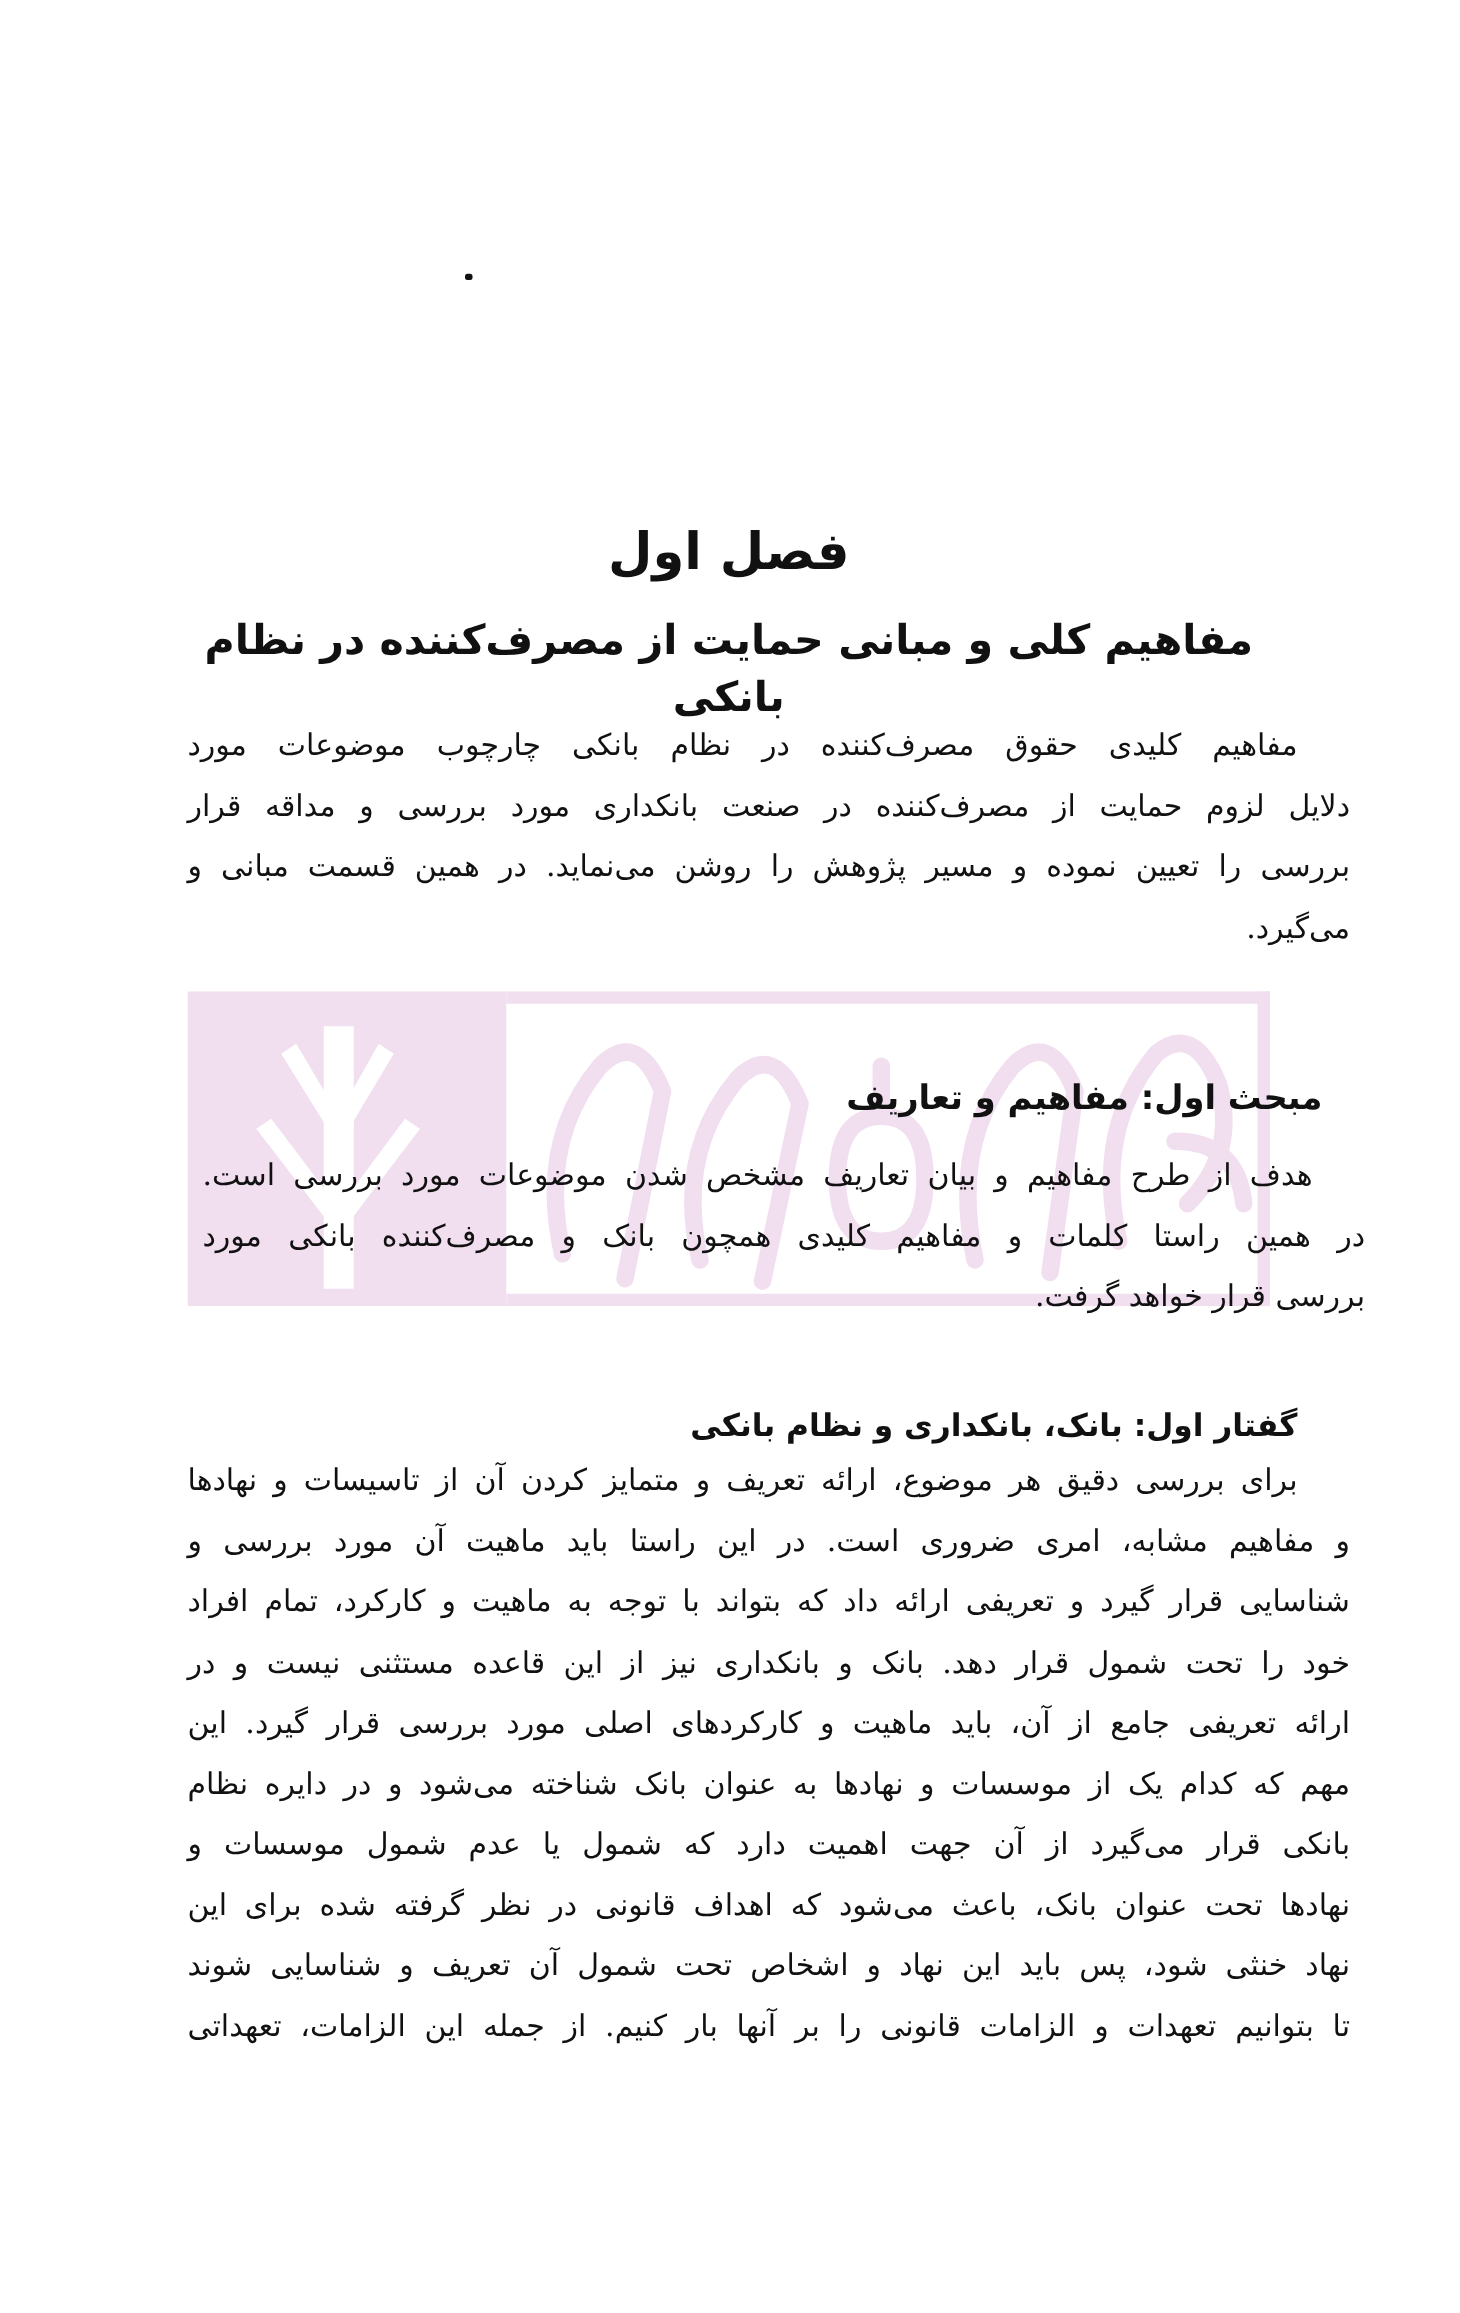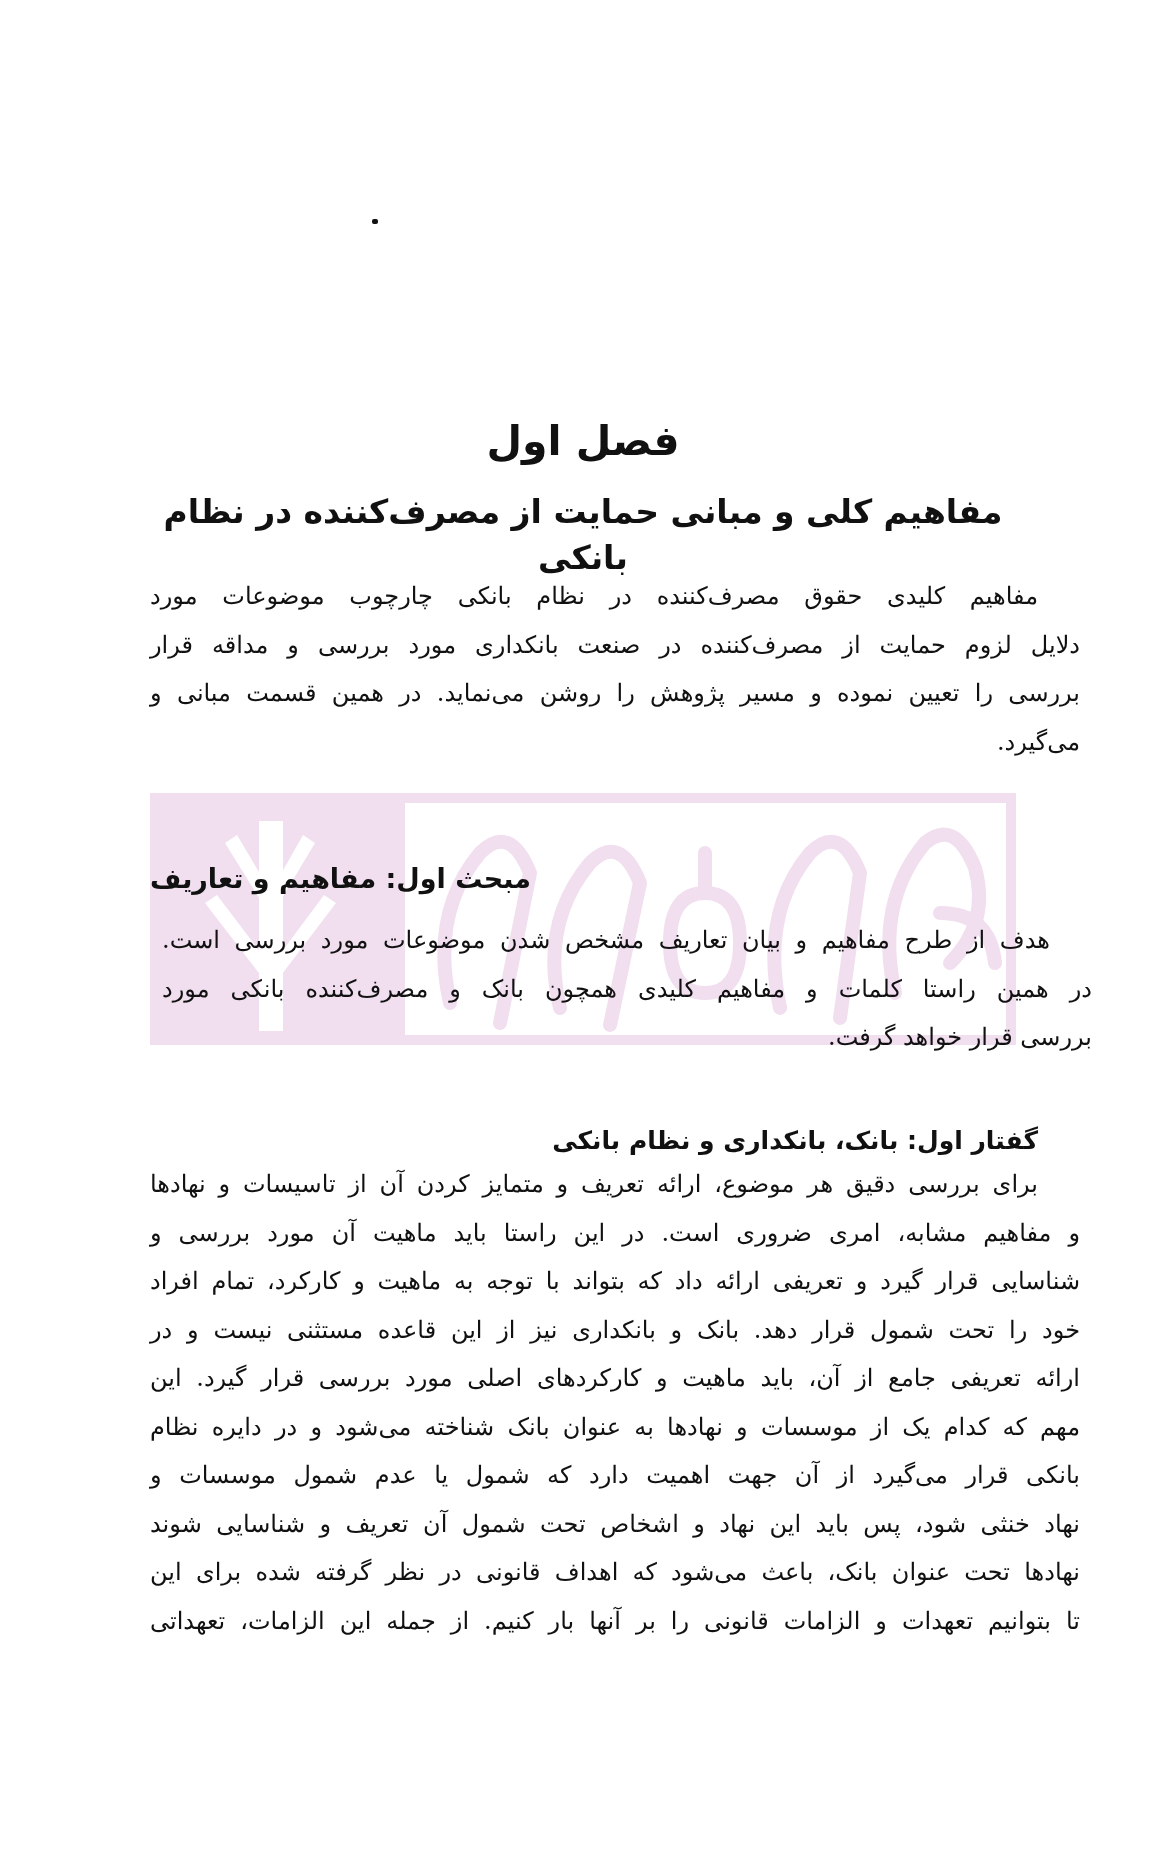--- a/index.html
+++ b/index.html
@@ -89,21 +89,21 @@
     }
     .para .line.indent { padding-right: 42px; }
     .para .line.last { text-align-last: right; }
 
     .intro { top: 572px; }
     .section-heading {
       position: absolute;
       top: 815px;
       left: 0;
       width: 908px;
-      text-align: left;
+      text-align: right;
       font-family: "DejaVu Sans", "Liberation Sans", sans-serif;
       font-weight: bold;
       font-size: 27px;
       line-height: 40px;
       margin-top: 44px;
     }
     .section-para { top: 916px; margin-left: 12px; }
     .subsection-heading {
       position: absolute;
       top: 1088px;
@@ -176,19 +176,19 @@
     <h4 class="subsection-heading">گفتار اول: بانک، بانکداری و نظام بانکی</h4>
 
     <div class="para body-para">
       <span class="line indent">برای بررسی دقیق هر موضوع، ارائه تعریف و متمایز کردن آن از تاسیسات و نهادها</span>
       <span class="line">و مفاهیم مشابه، امری ضروری است. در این راستا باید ماهیت آن مورد بررسی و</span>
       <span class="line">شناسایی قرار گیرد و تعریفی ارائه داد که بتواند با توجه به ماهیت و کارکرد، تمام افراد</span>
       <span class="line">خود را تحت شمول قرار دهد. بانک و بانکداری نیز از این قاعده مستثنی نیست و در</span>
       <span class="line">ارائه تعریفی جامع از آن، باید ماهیت و کارکردهای اصلی مورد بررسی قرار گیرد. این</span>
       <span class="line">مهم که کدام یک از موسسات و نهادها به عنوان بانک شناخته می‌شود و در دایره نظام</span>
       <span class="line">بانکی قرار می‌گیرد از آن جهت اهمیت دارد که شمول یا عدم شمول موسسات و</span>
+      <span class="line">نهادها تحت عنوان بانک، باعث می‌شود که اهداف قانونی در نظر گرفته شده برای این</span>
       <span class="line">نهاد خنثی شود، پس باید این نهاد و اشخاص تحت شمول آن تعریف و شناسایی شوند</span>
-      <span class="line">نهادها تحت عنوان بانک، باعث می‌شود که اهداف قانونی در نظر گرفته شده برای این</span>
       <span class="line">تا بتوانیم تعهدات و الزامات قانونی را بر آنها بار کنیم. از جمله این الزامات، تعهداتی</span>
     </div>
 
   </div>
 </div>
 
 </body></html>

